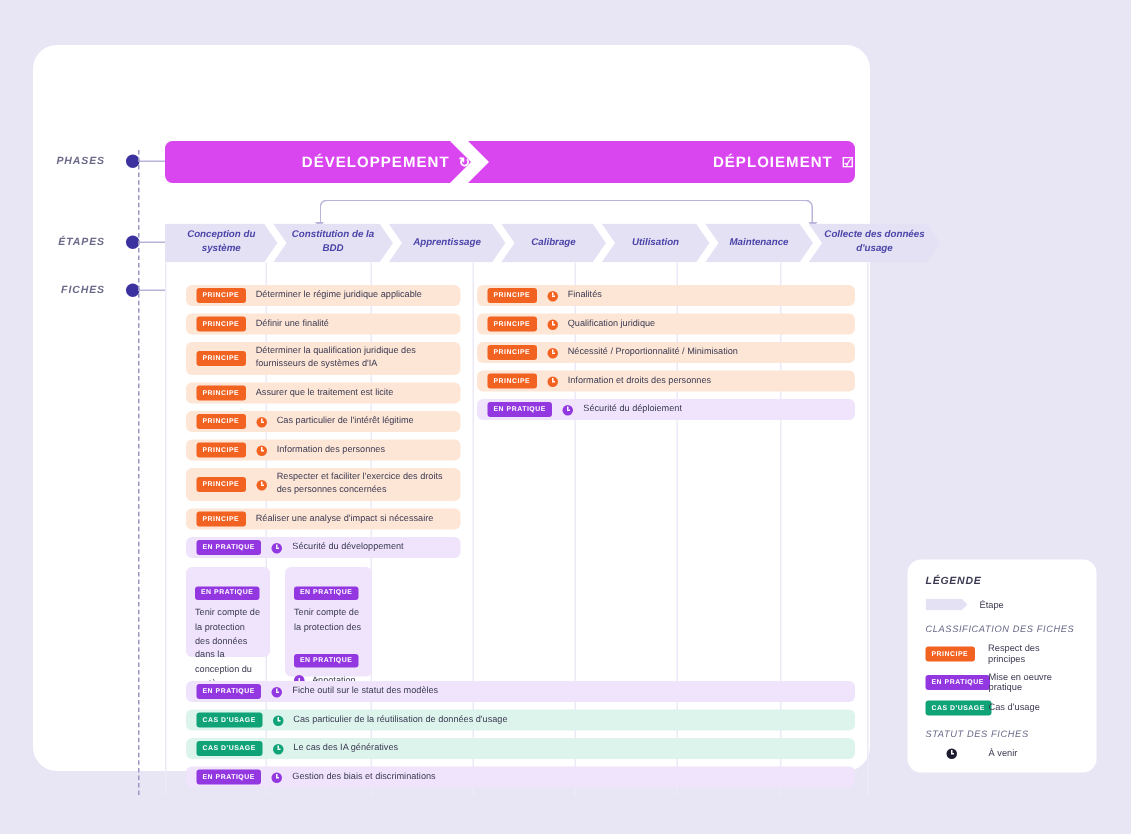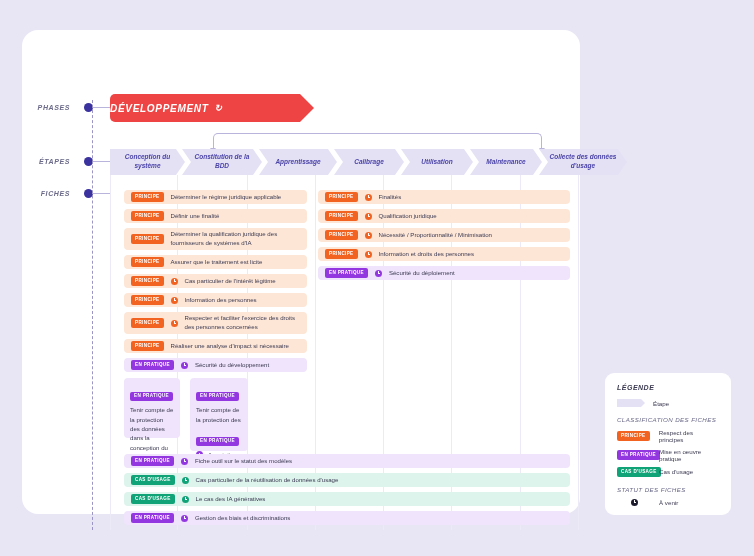--- a/index.html
+++ b/index.html
@@ -44,30 +44,29 @@
   .axis-hline {
     position: absolute;
     height: 0;
     border-top: 1px solid #b9b4db;
   }
 
   
   .phase {
     position: absolute;
     height: 28px;
-    background: #ef4444;
+    background: #d946ef;
     color: #fff;
     font-size: 10px;
     font-weight: 700;
     letter-spacing: .7px;
     display: flex;
     align-items: center;
-    justify-content: flex-start;
+    justify-content: flex-end;
     gap: 6px;
-    font-style: italic;
   }
   .phase-dev {
     left: 88px; top: 64px; width: 204px;
     border-radius: 5px 0 0 5px;
     clip-path: polygon(0 0, calc(100% - 14px) 0, 100% 50%, calc(100% - 14px) 100%, 0 100%);
   }
   .phase-dep {
     left: 290px; top: 64px; width: 258px;
     border-radius: 0 5px 5px 0;
     clip-path: polygon(0 0, 100% 0, 100% 100%, 0 100%, 14px 50%);
@@ -235,20 +234,24 @@
   <div class="axis-label" style="left:0px; top:160px;">FICHES</div>
   <div class="axis-dot" style="left:62px; top:159px;"></div>
   <div class="axis-hline" style="left:70px; top:163px; width:18px;"></div>
 
   <div class="axis-vline"></div>
 
   <div class="phase phase-dev">
     <span>DÉVELOPPEMENT</span>
     <span class="phase-ico">↻</span>
   </div>
+  <div class="phase phase-dep">
+    <span>DÉPLOIEMENT</span>
+    <span class="phase-ico">☑</span>
+  </div>
 
   <div class="bracket"></div>
   <div class="bracket-arrow" style="left:188px; top:118px;"></div>
   <div class="bracket-arrow" style="left:517px; top:118px;"></div>
 
   <div class="steps">
     <div class="step first" style="left:0px; width:75px;">
       <span>Conception du système</span>
     </div>
     <div class="step" style="left:72px; width:80px;">

